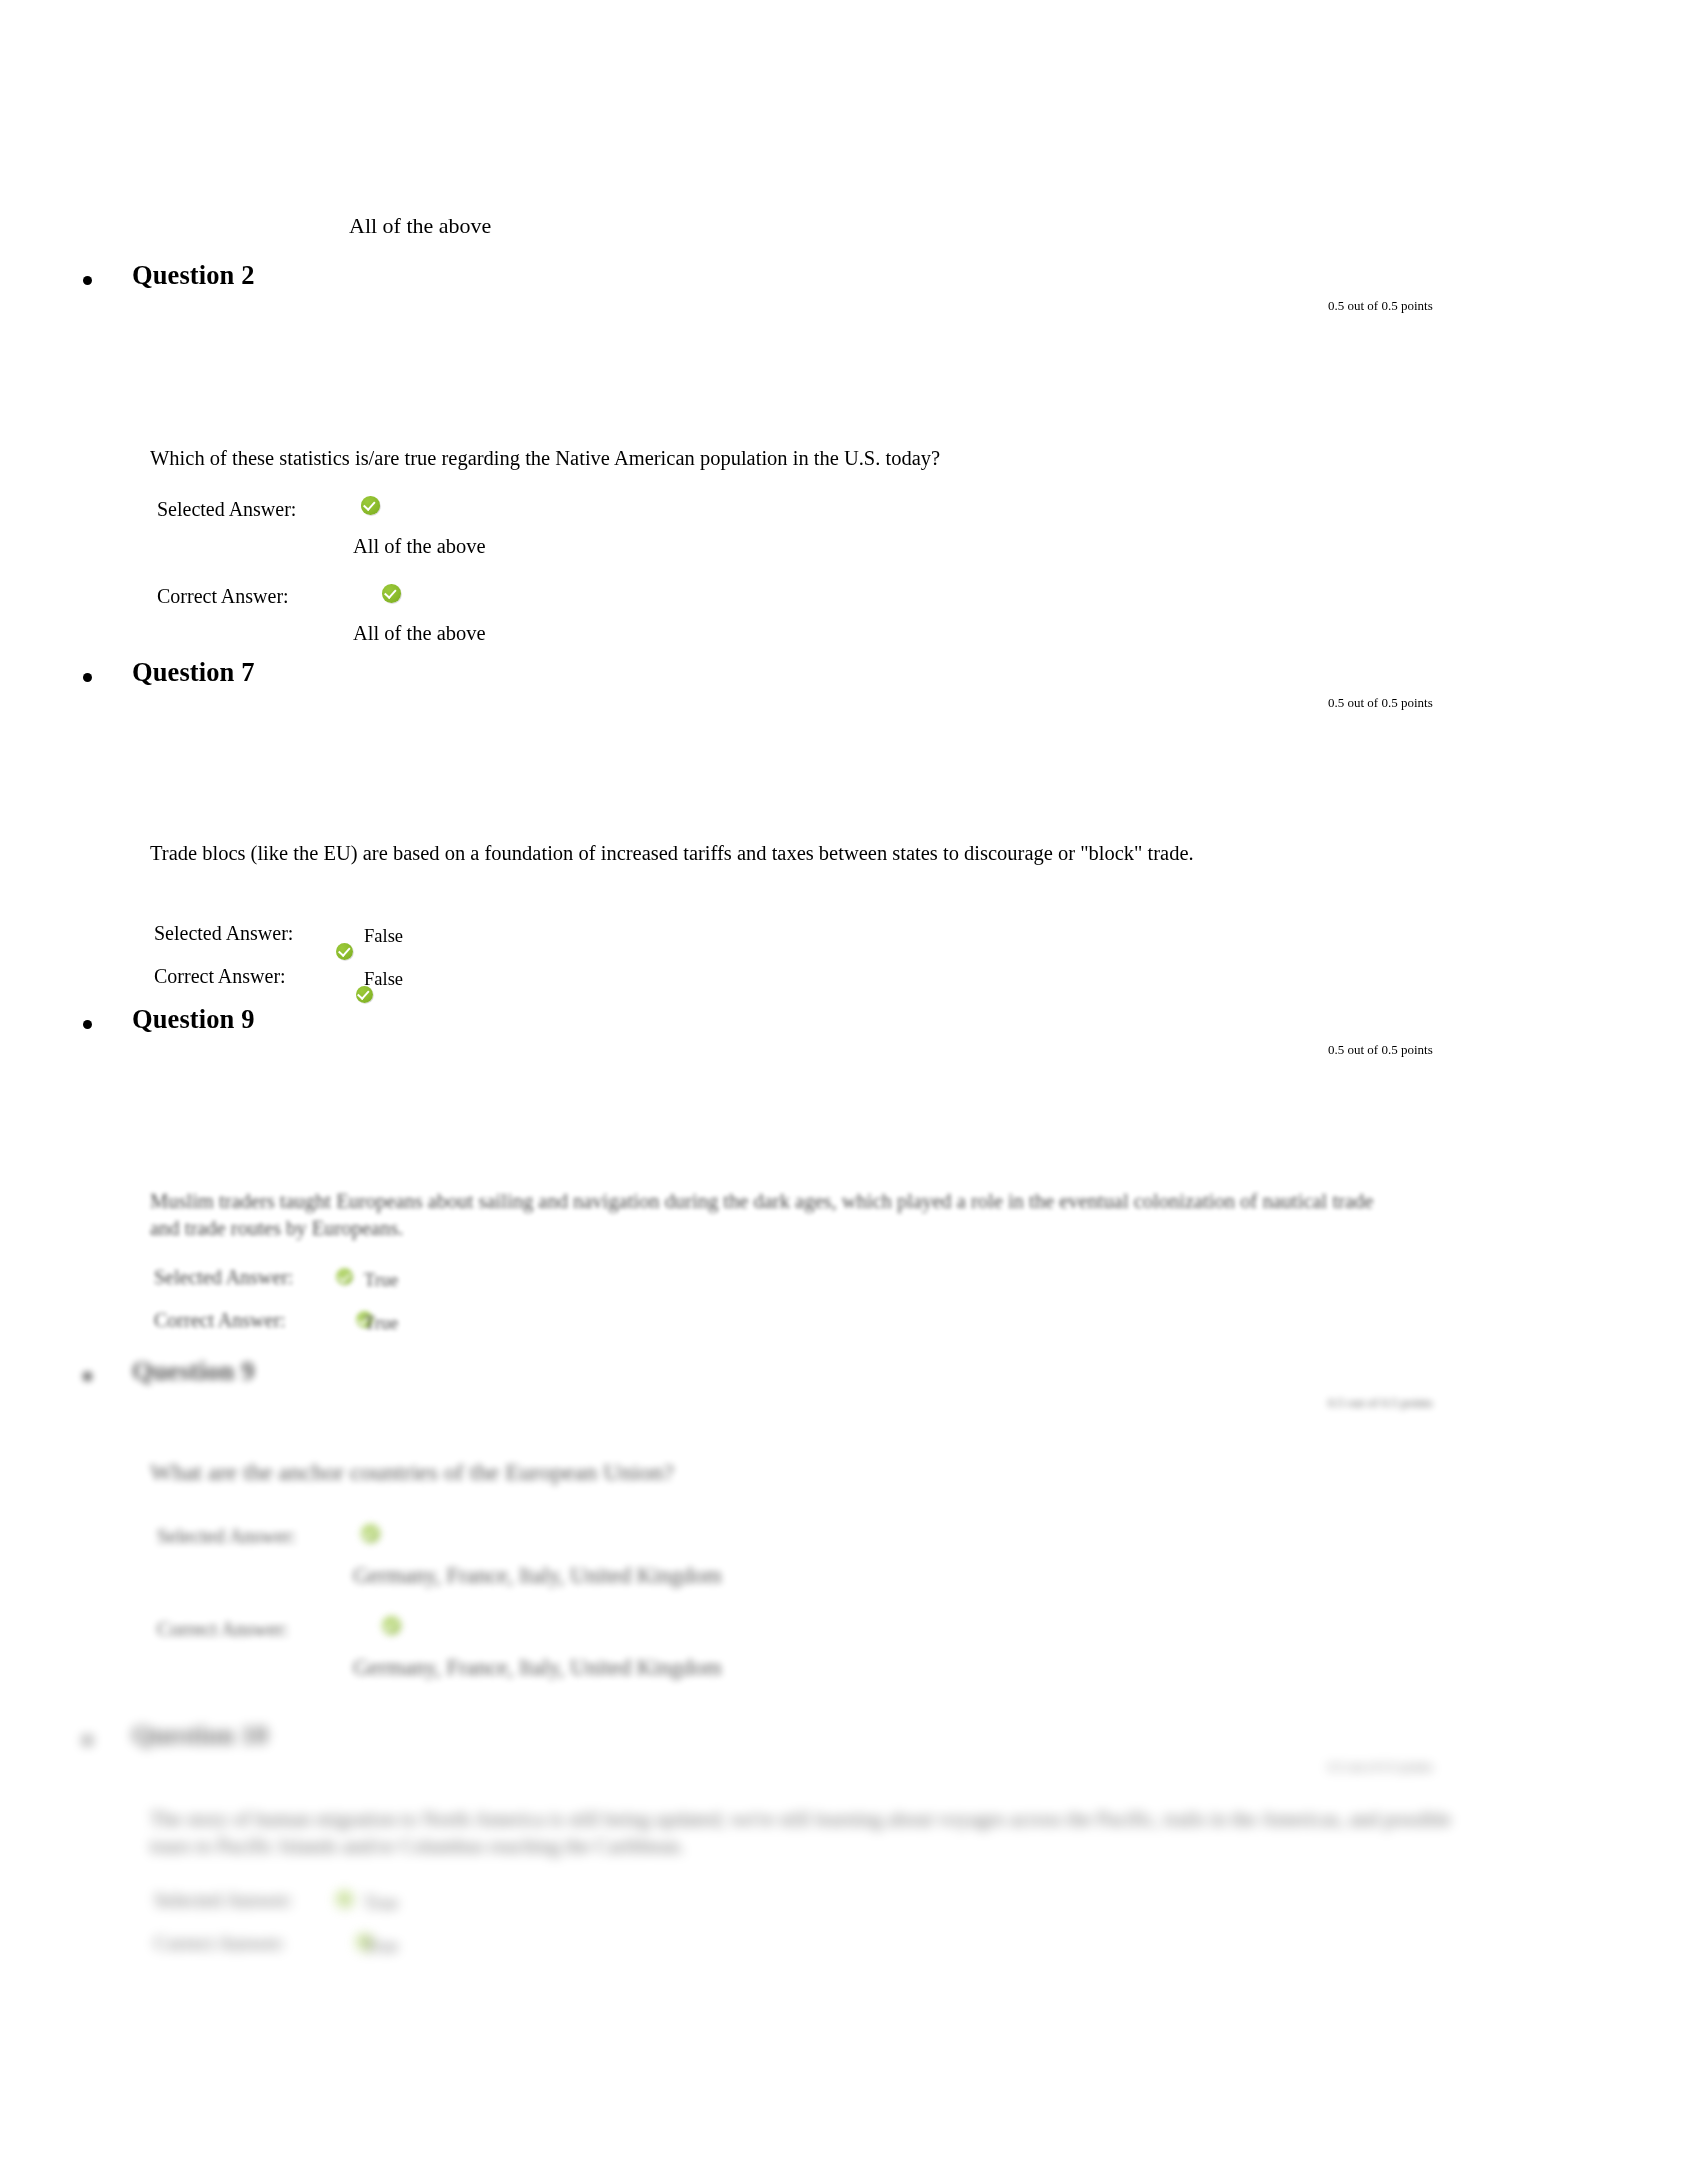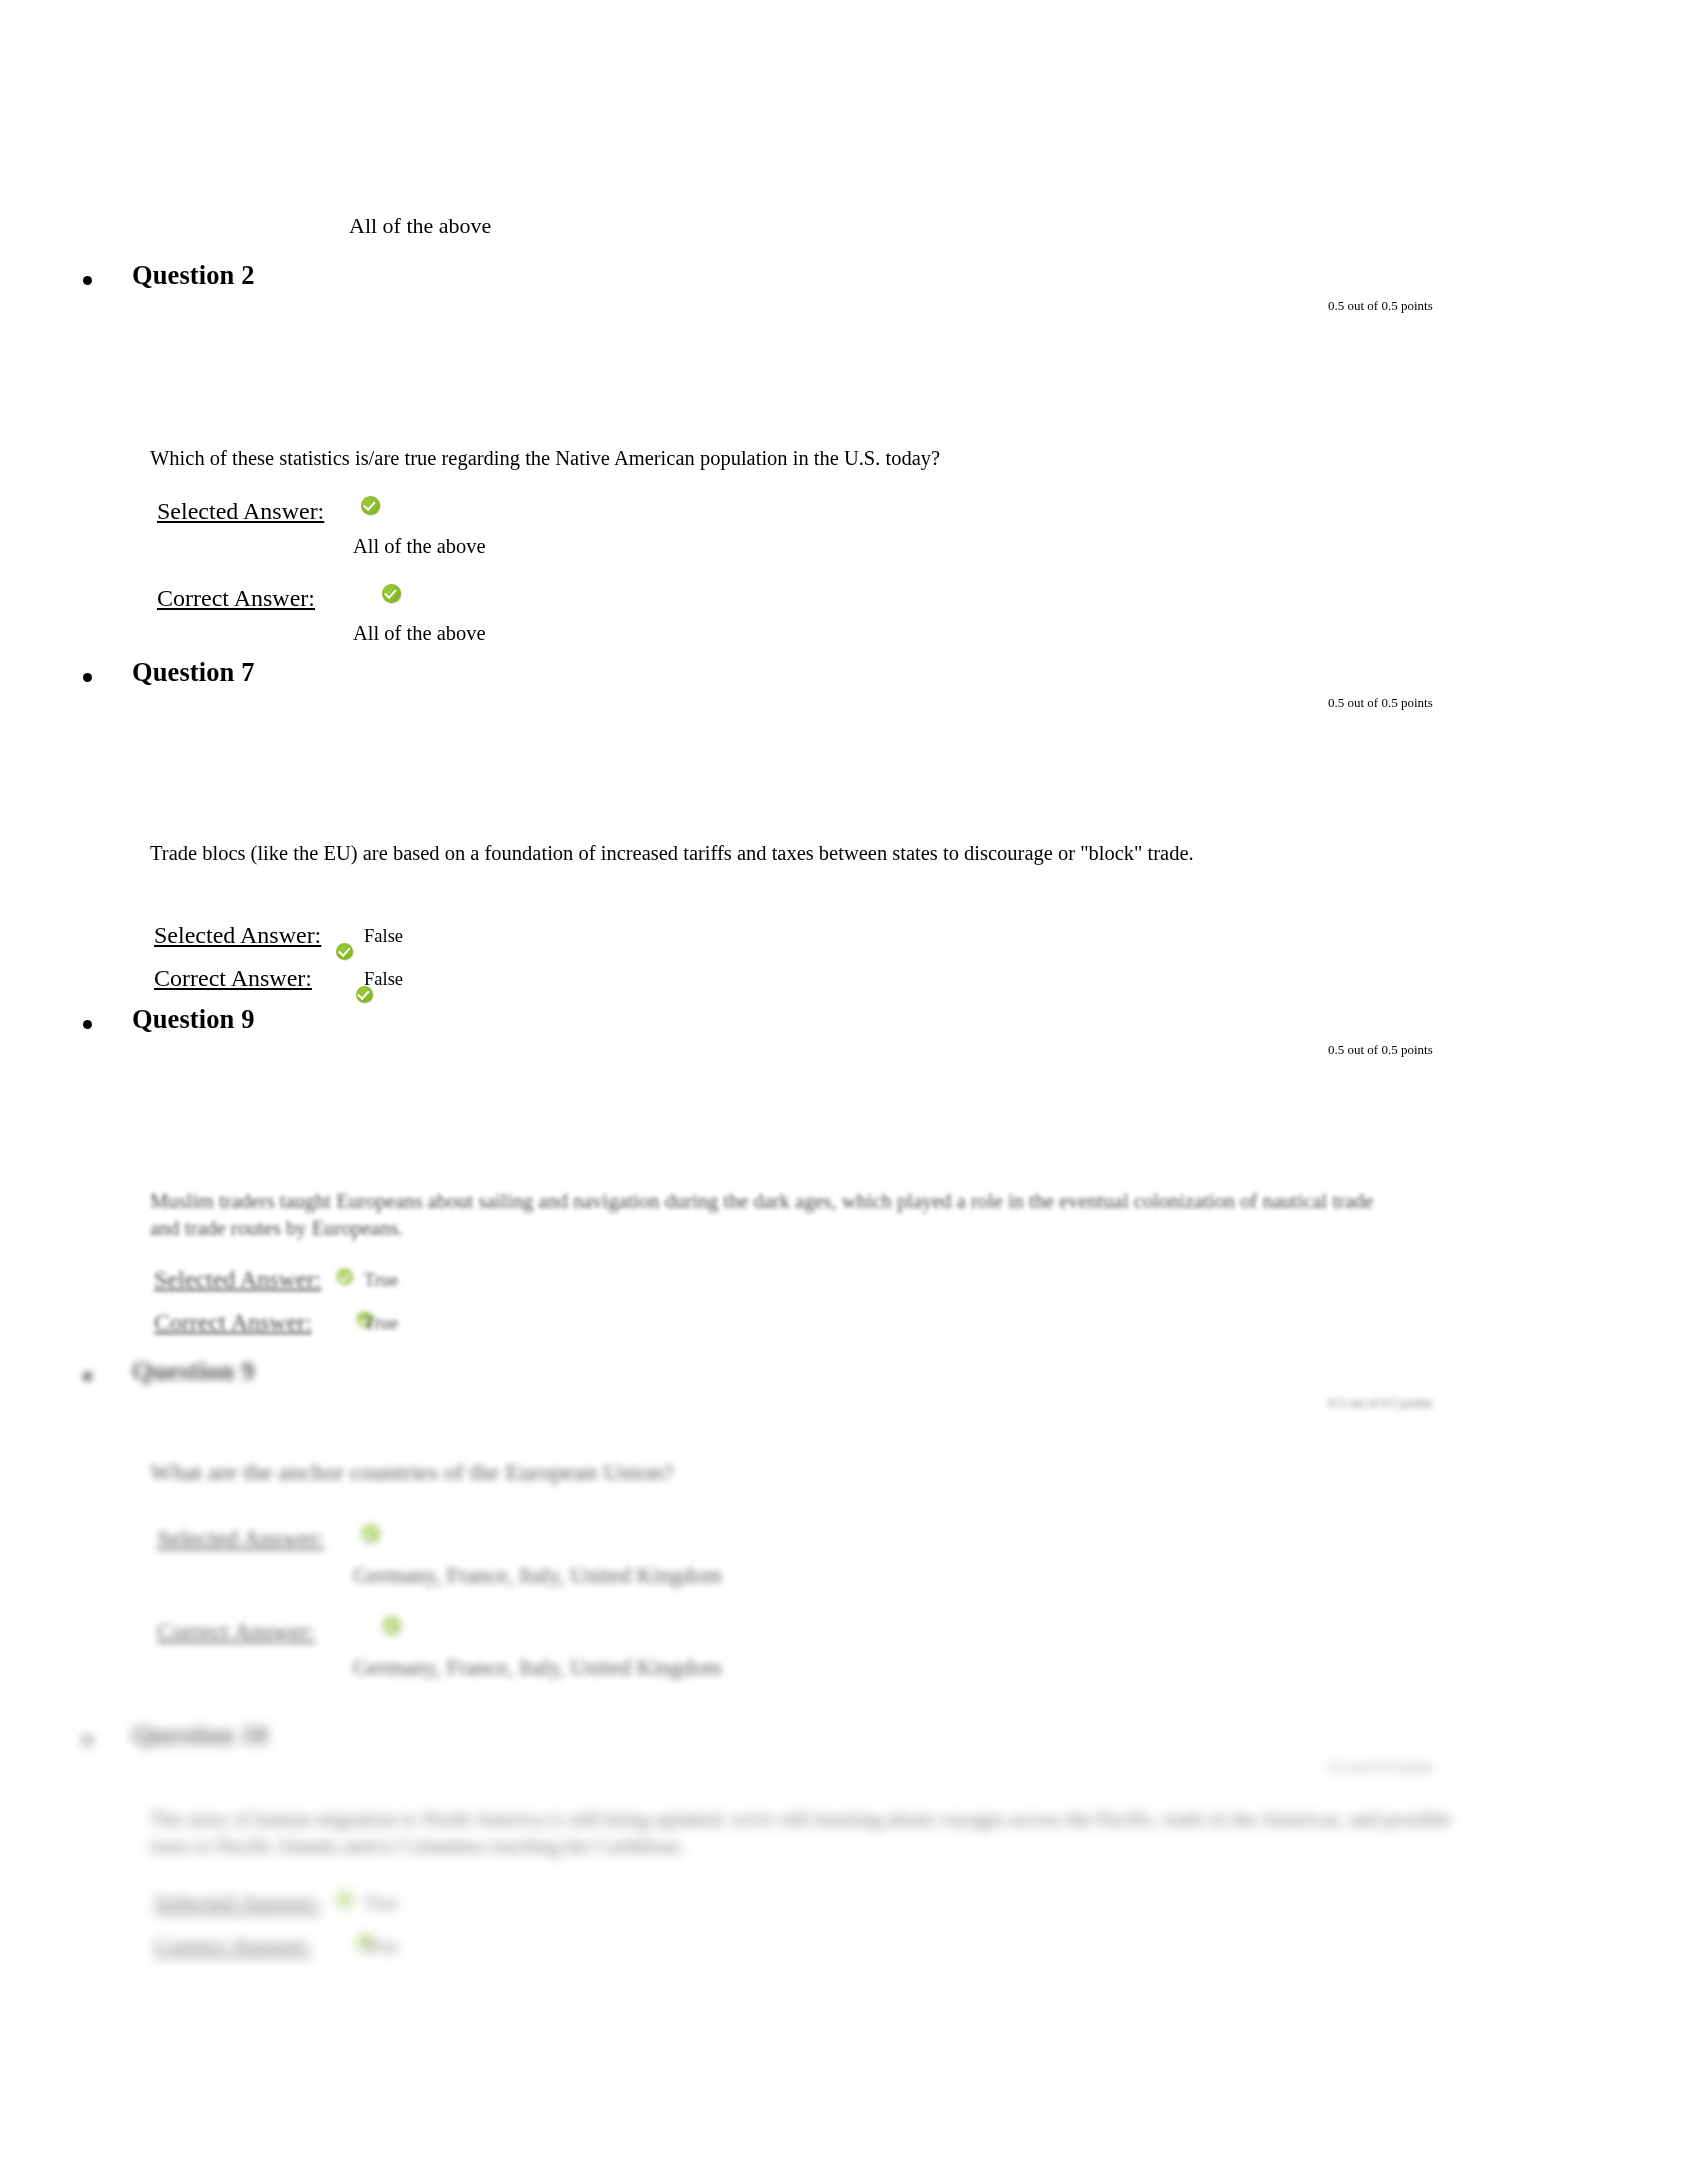--- a/index.html
+++ b/index.html
@@ -40,23 +40,22 @@
   }
   .points {
     font-size: 13px;
     white-space: nowrap;
   }
   .qtext {
     font-size: 20.5px;
     line-height: 1.30;
   }
   .ans-label {
-    font-size: 24px;
+    font-size: 20px;
     white-space: nowrap;
-    text-decoration: underline;
   }
   .ans-value {
     font-size: 20.5px;
     white-space: nowrap;
   }
   .ans-value-inline {
     font-size: 18.5px;
     white-space: nowrap;
   }
   .topanswer {

